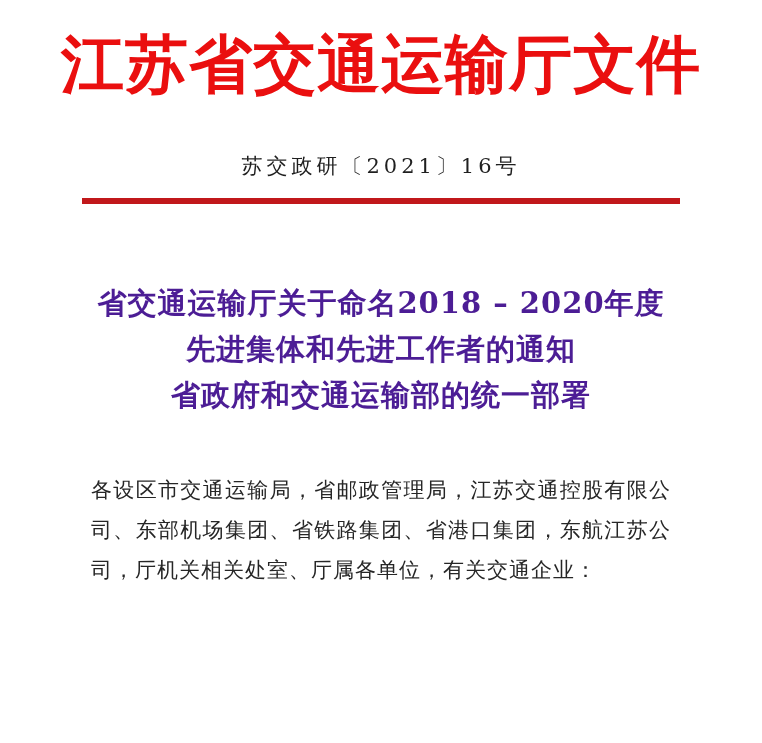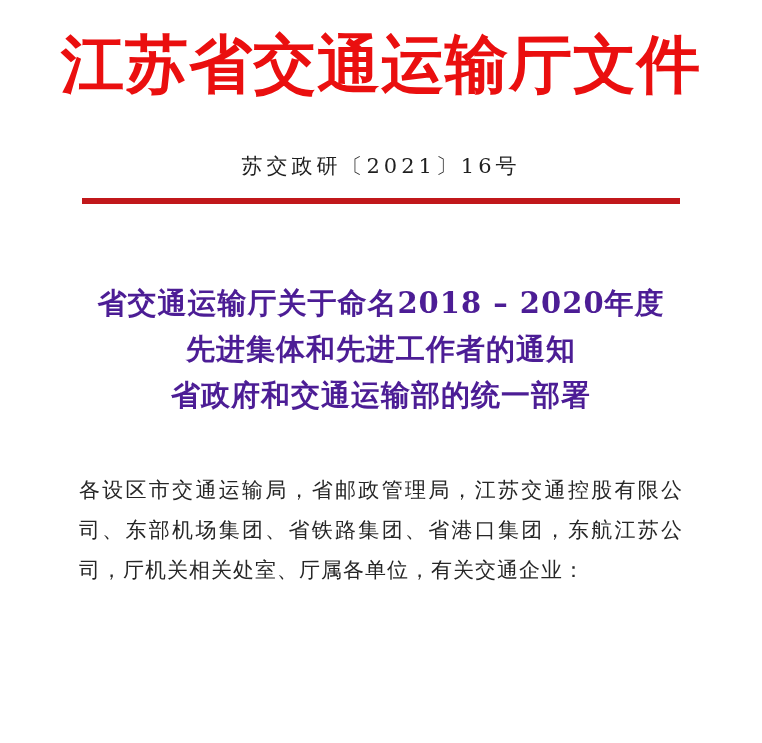--- a/index.html
+++ b/index.html
@@ -52,21 +52,21 @@
   .body-text {
     margin: 52px auto 0 auto;
     width: 604px;
     font-size: 21px;
     line-height: 40px;
     letter-spacing: 1px;
     color: #262626;
     text-align: justify;
   }
   .body-text p {
-    margin: 0;
+    margin: 12px;
   }
   .body-text p.indented {
     text-indent: 2em;
   }
 </style>
 </head>
 <body>
 
 <div class="page">
 

